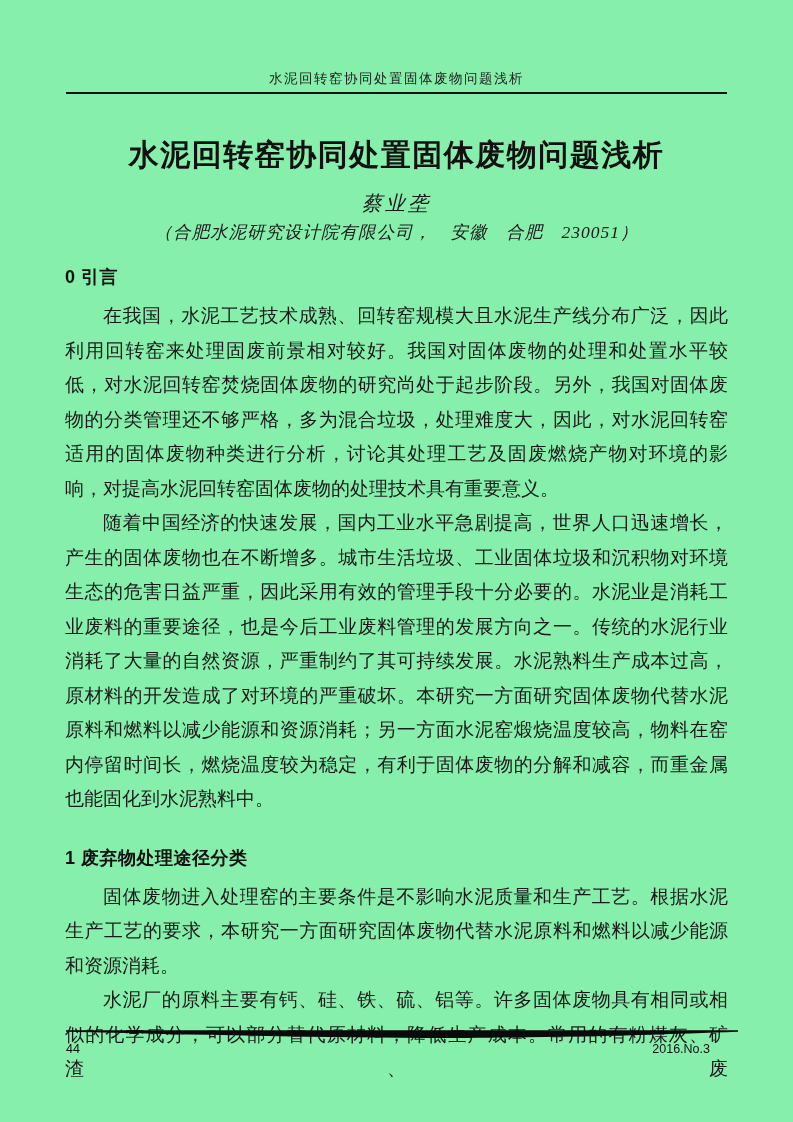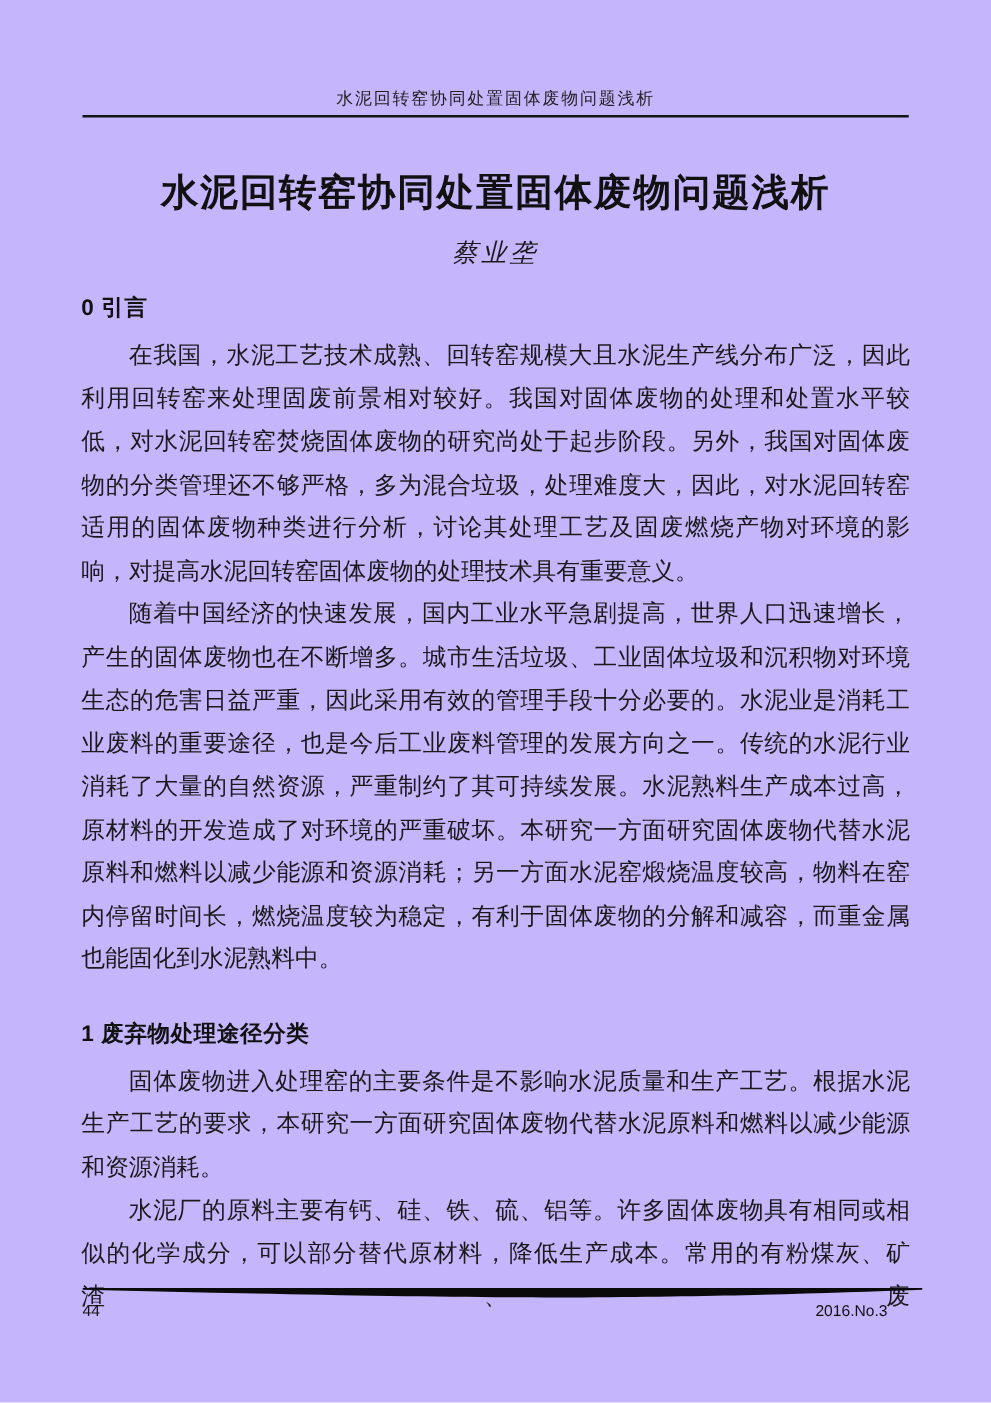--- a/index.html
+++ b/index.html
@@ -1,20 +1,20 @@
 <!DOCTYPE html>
 <html><head>
 <meta charset="utf-8">
 <style>
   html, body { margin: 0; padding: 0; background: #ffffff; }
   .page {
     position: relative;
     width: 793px;
     height: 1122px;
-    background: #c4b5fd;
+    background: #86efac;
     color: #1a1a1a;
     font-family: "Liberation Serif", "DejaVu Serif", serif;
     overflow: hidden;
     box-sizing: border-box;
   }
   .running-head {
     padding-top: 70px;
     text-align: center;
     font-size: 13.5px;
     letter-spacing: 1.5px;
@@ -103,20 +103,21 @@
 <div class="page">
 
   <div class="running-head">水泥回转窑协同处置固体废物问题浅析</div>
 
   <div class="head-rule"></div>
 
   <h1 class="title">水泥回转窑协同处置固体废物问题浅析</h1>
 
   <div class="author">蔡业垄</div>
 
+  <div class="affiliation">（合肥水泥研究设计院有限公司，　安徽　合肥　230051）</div>
 
   <div class="content">
 
     <h2 class="section-heading">0 引言</h2>
 
     <p>在我国，水泥工艺技术成熟、回转窑规模大且水泥生产线分布广泛，因此利用回转窑来处理固废前景相对较好。我国对固体废物的处理和处置水平较低，对水泥回转窑焚烧固体废物的研究尚处于起步阶段。另外，我国对固体废物的分类管理还不够严格，多为混合垃圾，处理难度大，因此，对水泥回转窑适用的固体废物种类进行分析，讨论其处理工艺及固废燃烧产物对环境的影响，对提高水泥回转窑固体废物的处理技术具有重要意义。</p>
 
     <p>随着中国经济的快速发展，国内工业水平急剧提高，世界人口迅速增长，产生的固体废物也在不断增多。城市生活垃圾、工业固体垃圾和沉积物对环境生态的危害日益严重，因此采用有效的管理手段十分必要的。水泥业是消耗工业废料的重要途径，也是今后工业废料管理的发展方向之一。传统的水泥行业消耗了大量的自然资源，严重制约了其可持续发展。水泥熟料生产成本过高，原材料的开发造成了对环境的严重破坏。本研究一方面研究固体废物代替水泥原料和燃料以减少能源和资源消耗；另一方面水泥窑煅烧温度较高，物料在窑内停留时间长，燃烧温度较为稳定，有利于固体废物的分解和减容，而重金属也能固化到水泥熟料中。</p>
 
     <h2 class="section-heading second">1 废弃物处理途径分类</h2>

